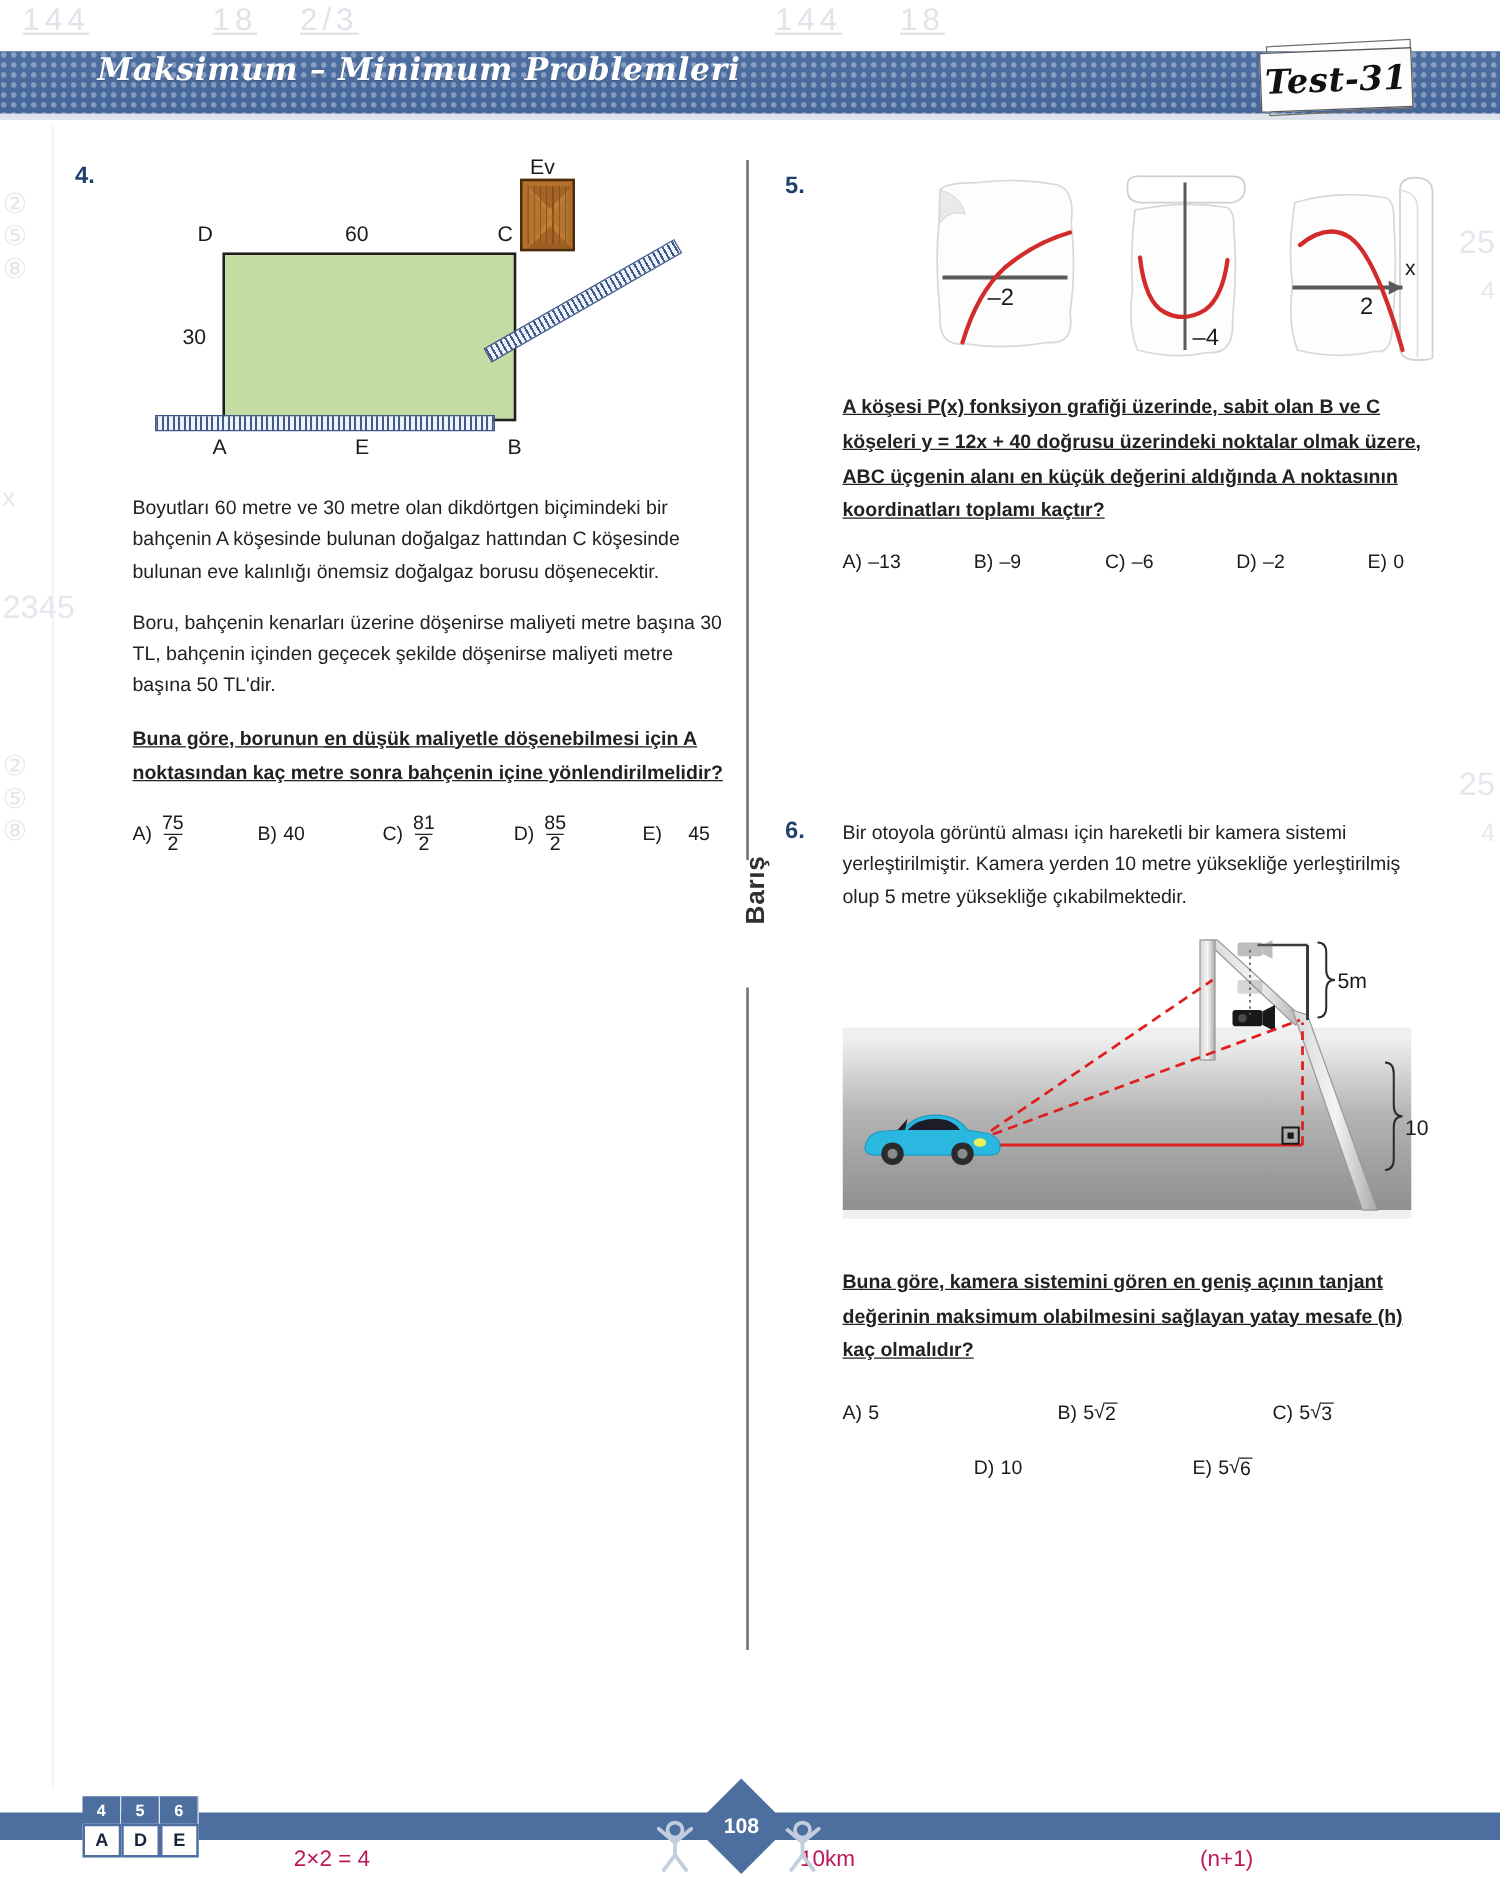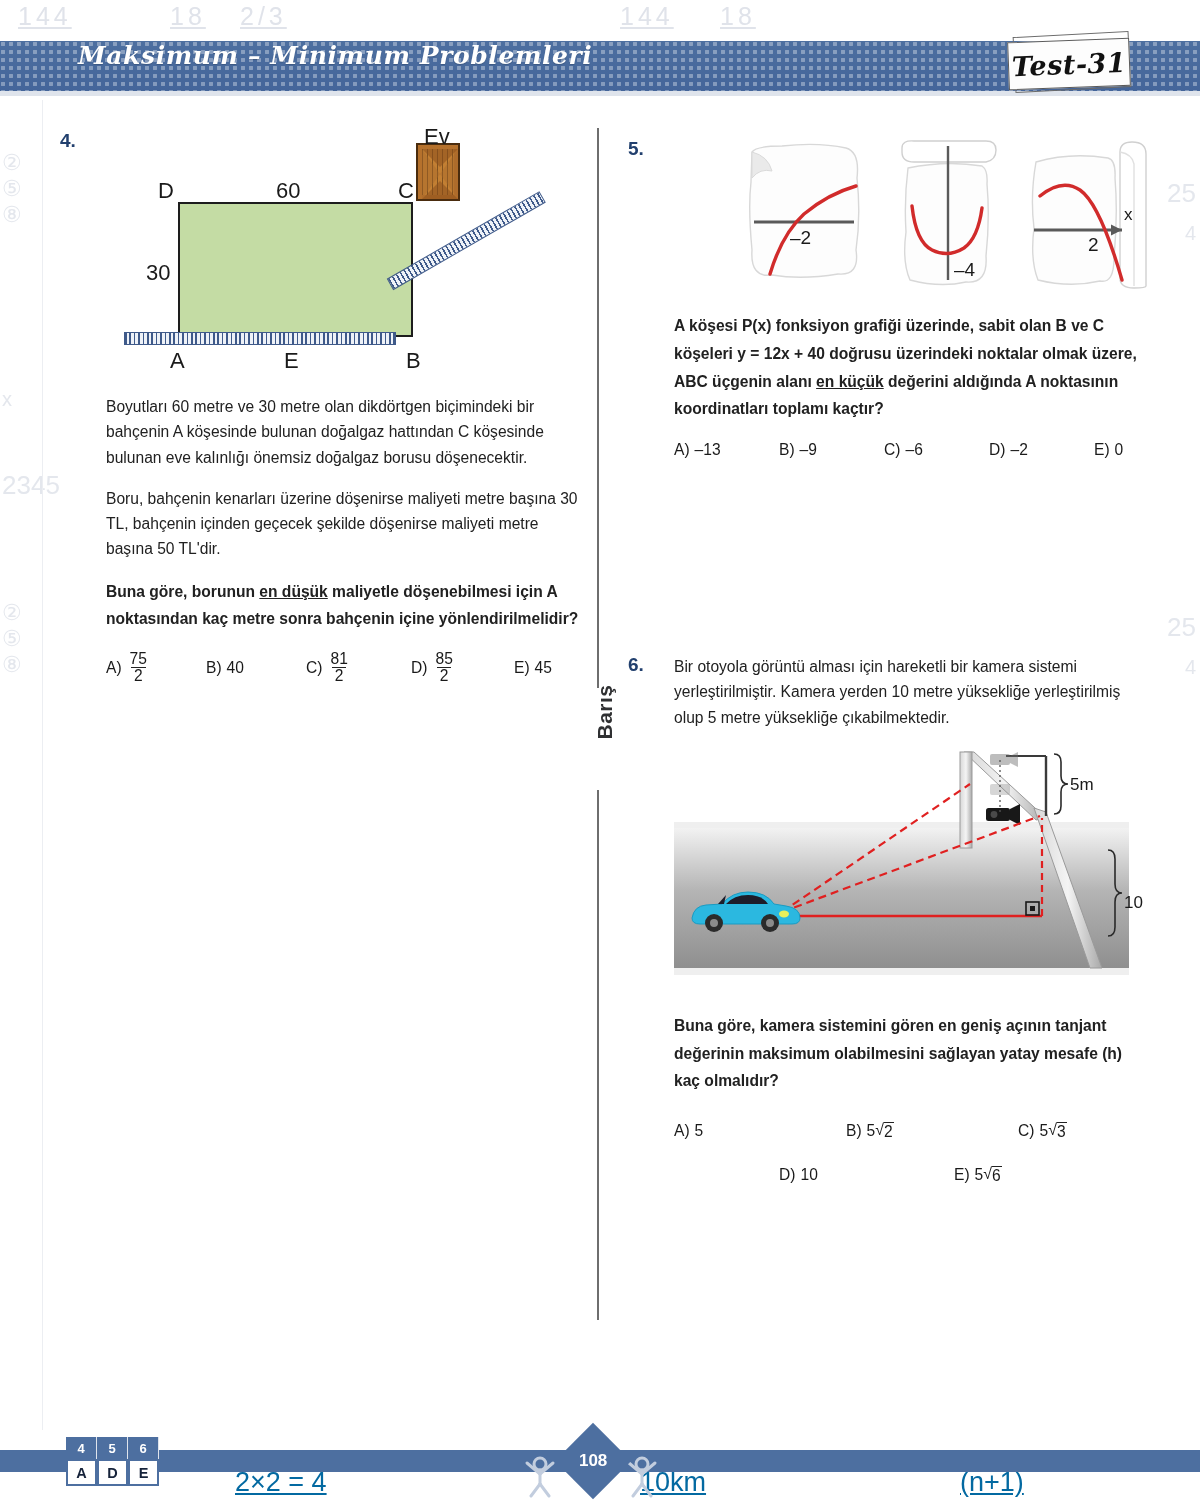--- a/index.html
+++ b/index.html
@@ -17,21 +17,21 @@
   .wm {
     position:absolute;
     color:#e3e6ec;
     font-family:"Liberation Sans", sans-serif;
     user-select:none;
     white-space:nowrap;
   }
   .wm-top { top:2px; font-size:25px; letter-spacing:4px; color:#e0e3ea;text-decoration:underline; }
   .wm-left { left:2px; font-size:26px; color:#e4e7ed; }
   .wm-right { right:4px; font-size:26px; color:#e4e7ed; }
-  .wm-bottom { bottom:4px; font-size:27px; color:#0369a1;text-decoration:underline; }
+  .wm-bottom { bottom:4px; font-size:18px; color:#be185d; }
 
   
   .page-border {
     position:absolute; left:42px; top:100px;
     width:1118px; height:1330px;
     border-left:1px solid #eceef2;
     pointer-events:none;
   }
 
   
@@ -91,40 +91,40 @@
   }
 
   
   .q { position:relative; }
   .q-num {
     position:absolute; left:0; top:0;
     font-weight:700; font-size:19px; color:#22406e;
   }
   .q-body { margin-left:46px; }
   .q-body p { margin:0 0 16px 0; font-size:15.6px; line-height:1.62; color:#212121; }
-  .q-body p.bold { font-weight:700; line-height:1.78; }
+  .q-body p.bold { font-weight:700; line-height:1.78;text-decoration:underline; }
   .u { text-decoration:underline; }
 
   
   .opts { display:flex; margin-top:18px; font-size:15.6px; }
   .opt { display:flex; align-items:center; white-space:nowrap; }
   .frac { display:inline-flex; flex-direction:column; align-items:center; margin-left:5px; line-height:1.05; }
   .frac .num { padding:0 3px; }
   .frac .den { padding:0 3px; border-top:1.4px solid #222; }
   .sq { display:inline-flex; align-items:flex-start; }
   .sq .rad { font-size:16px; }
   .sq .rx { border-top:1.3px solid #222; padding:0 1px 0 0; margin-top:1px; }
 
   
   .d4 { position:relative; width:520px; height:250px; margin:2px 0 14px 0; }
   .rect4 {
     position:absolute; left:72px; top:72px; width:235px; height:135px;
     background:#c4dca4; border:2.4px solid #1d1d1d;
   }
-  .lbl { position:absolute; font-size:22px; color:#1a1a1a; }
+  .lbl { position:absolute; font-size:17px; color:#1a1a1a; }
   .pipe-h {
     position:absolute; left:18px; top:202px; width:272px; height:13px;
     background:
       repeating-linear-gradient(90deg,#3f5a8a 0 1.6px, #eef2f8 1.6px 4.4px);
     border:1.6px solid #3f5a8a;
   }
   .pipe-d {
     position:absolute; left:284px; top:148px; width:176px; height:13px;
     background:
       repeating-linear-gradient(90deg,#3f5a8a 0 1.6px, #eef2f8 1.6px 4.4px);
@@ -271,21 +271,21 @@
         </div>
         <div class="opt" style="width:103px;">
           <span>D)</span>
           <span class="frac">
             <span class="num">85</span>
             <span class="den">2</span>
           </span>
         </div>
         <div class="opt">
           <span>E)</span>
-          <span style="margin-left:5px;">45</span>
+          <span style="margin-left:21px;">45</span>
         </div>
       </div>
     </div>
   </div>
 </div>
 
 <div class="col-right">
 
   <div class="q">
     <div class="q-num">5.</div>

